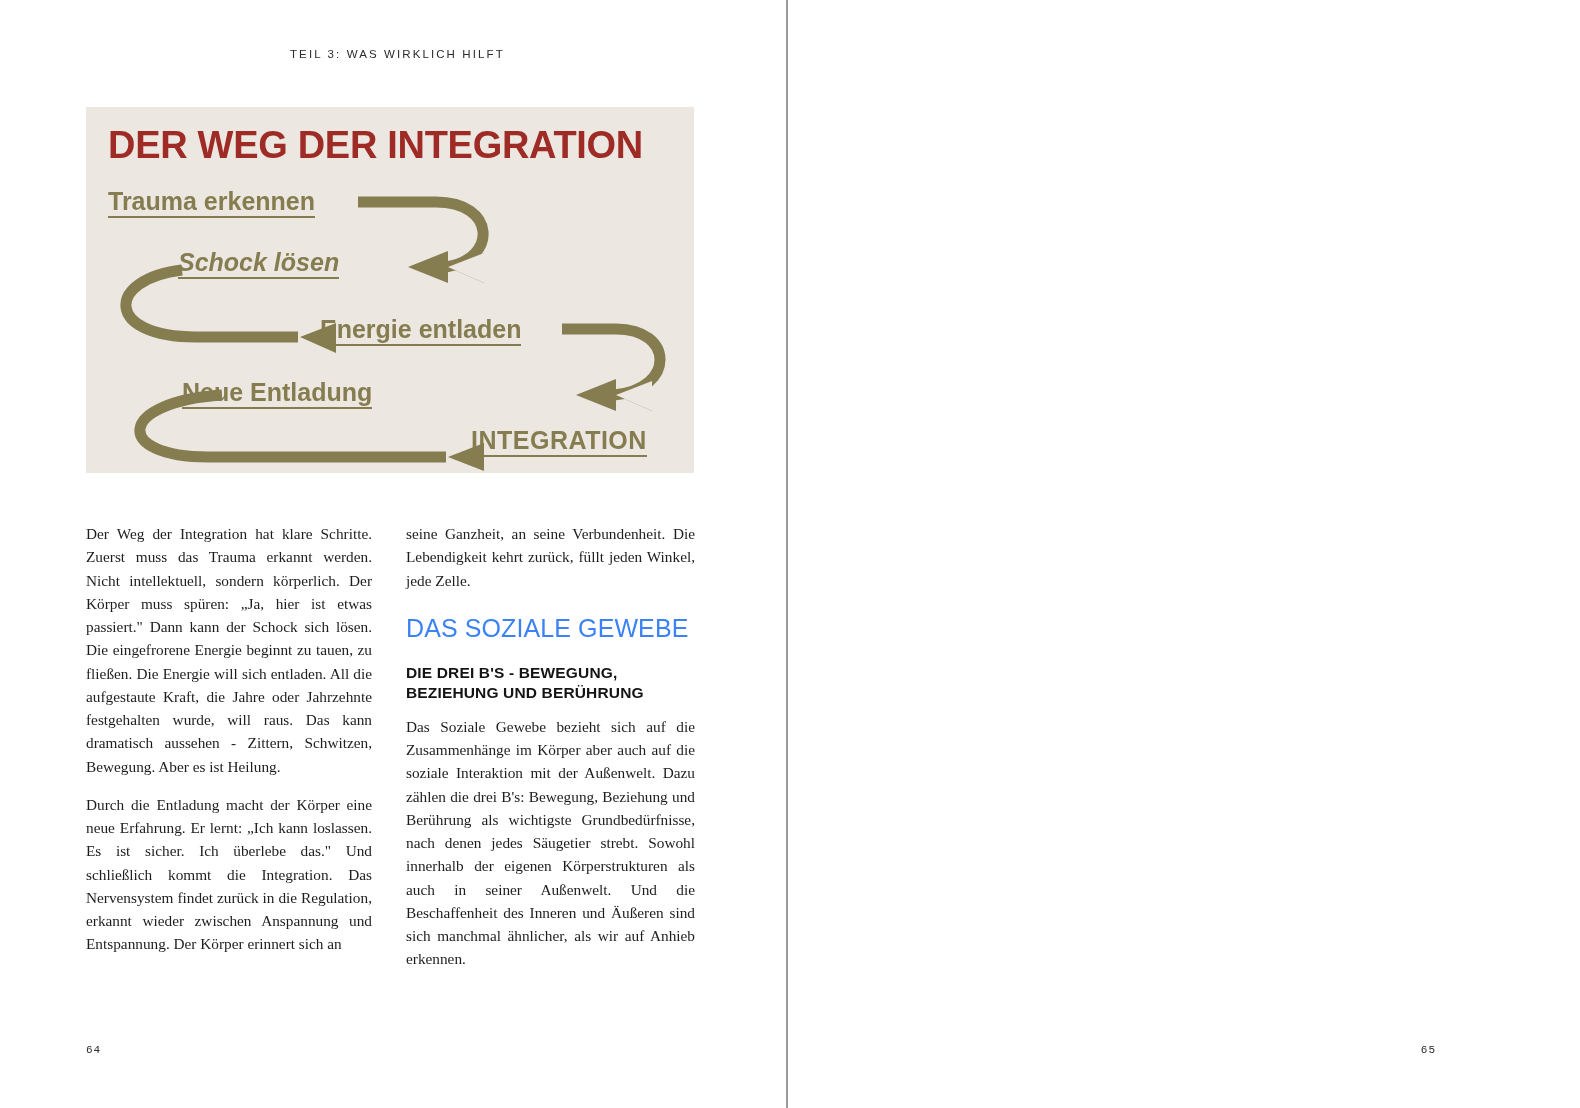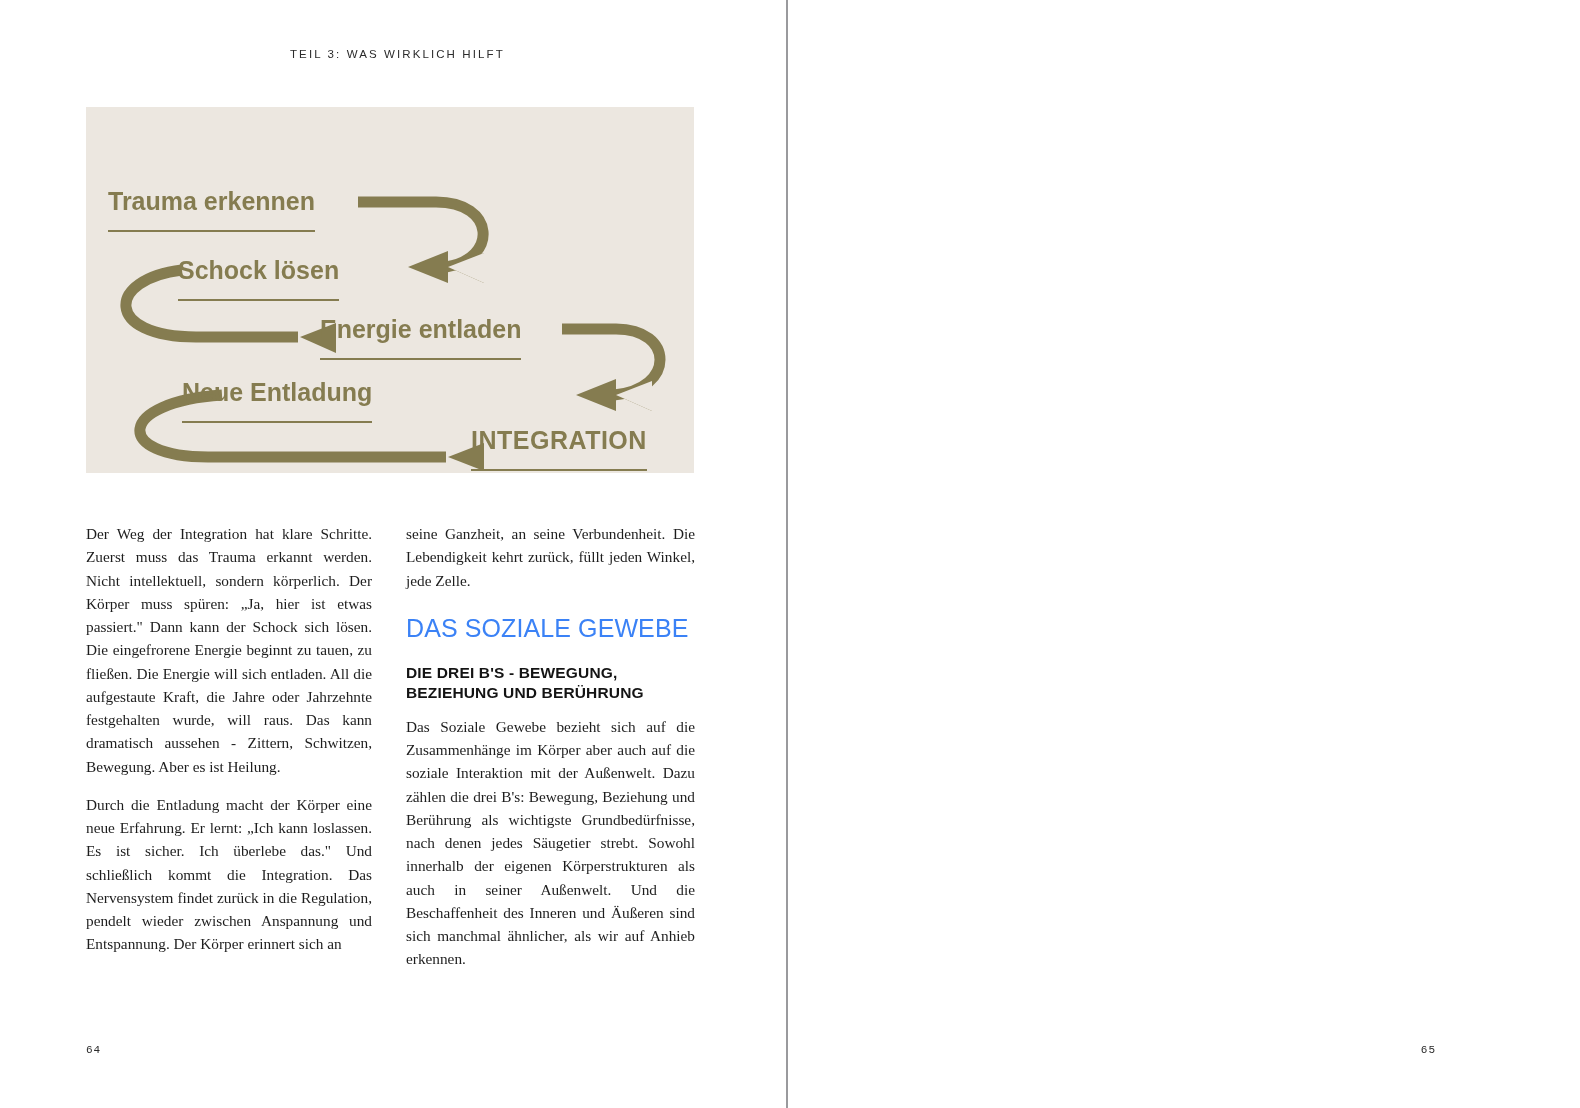--- a/index.html
+++ b/index.html
@@ -85,25 +85,25 @@
     white-space: nowrap;
   }
   .step {
     position: absolute;
     font-family: "Liberation Sans", sans-serif;
     font-weight: bold;
     font-size: 25px;
     color: #857c50;
     white-space: nowrap;
     border-bottom: 2.5px solid #857c50;
-    padding-bottom: 16px;
+    padding-bottom: 2px;
     line-height: 1.05;
   }
   .step-1 { left: 22px;  top: 81px; }
-  .step-2 { left: 92px;  top: 150px; }
+  .step-2 { left: 92px;  top: 142px; font-style: italic; }
   .step-3 { left: 234px; top: 209px; }
   .step-4 { left: 96px;  top: 272px; }
   .step-5 { left: 385px; top: 320px; letter-spacing: 0.5px; }
 
   .flow-svg {
     position: absolute;
     left: 0; top: 0;
     width: 608px;
     height: 366px;
   }
@@ -180,31 +180,32 @@
         <g fill="#ece7e0">
           <polygon points="362,160 398,146 398,176"></polygon>
           <polygon points="530,288 566,274 566,304"></polygon>
         </g>
         <g fill="#857c50">
           <polygon points="322,160 362,144 362,176"></polygon>
           <polygon points="490,288 530,272 530,304"></polygon>
         </g>
       </svg>
 
+      <div class="ib-title">DER WEG DER INTEGRATION</div>
 
       <div class="step step-1">Trauma erkennen</div>
       <div class="step step-2">Schock lösen</div>
       <div class="step step-3">Energie entladen</div>
       <div class="step step-4">Neue Entladung</div>
       <div class="step step-5">INTEGRATION</div>
     </div>
 
     <div class="col lcol-1">
       <p>Der Weg der Integration hat klare Schritte. Zuerst muss das Trauma erkannt werden. Nicht intellektuell, sondern körperlich. Der Körper muss spüren: „Ja, hier ist etwas passiert." Dann kann der Schock sich lösen. Die eingefrorene Energie beginnt zu tauen, zu fließen. Die Energie will sich entladen. All die aufgestaute Kraft, die Jahre oder Jahrzehnte festgehalten wurde, will raus. Das kann dramatisch aussehen - Zittern, Schwitzen, Bewegung. Aber es ist Heilung.</p>
-      <p>Durch die Entladung macht der Körper eine neue Erfahrung. Er lernt: „Ich kann loslassen. Es ist sicher. Ich überlebe das." Und schließlich kommt die Integration. Das Nervensystem findet zurück in die Regulation, pendelt wieder zwischen Anspannung und Entspannung. Der Körper erinnert sich an</p>
+      <p>Durch die Entladung macht der Körper eine neue Erfahrung. Er lernt: „Ich kann loslassen. Es ist sicher. Ich überlebe das." Und schließlich kommt die Integration. Das Nervensystem findet zurück in die Regulation, erkannt wieder zwischen Anspannung und Entspannung. Der Körper erinnert sich an</p>
     </div>
 
     <div class="col lcol-2">
       <p>seine Ganzheit, an seine Verbundenheit. Die Lebendigkeit kehrt zurück, füllt jeden Winkel, jede Zelle.</p>
       <h2 class="section-red">DAS SOZIALE GEWEBE</h2>
       <h3 class="section-black">DIE DREI B'S - BEWEGUNG, BEZIEHUNG UND BERÜHRUNG</h3>
       <p>Das Soziale Gewebe bezieht sich auf die Zusammenhänge im Körper aber auch auf die soziale Interaktion mit der Außenwelt. Dazu zählen die drei B's: Bewegung, Beziehung und Berührung als wichtigste Grundbedürfnisse, nach denen jedes Säugetier strebt. Sowohl innerhalb der eigenen Körperstrukturen als auch in seiner Außenwelt. Und die Beschaffenheit des Inneren und Äußeren sind sich manchmal ähnlicher, als wir auf Anhieb erkennen.</p>
     </div>
 
     <div class="folio folio-left">64</div>

